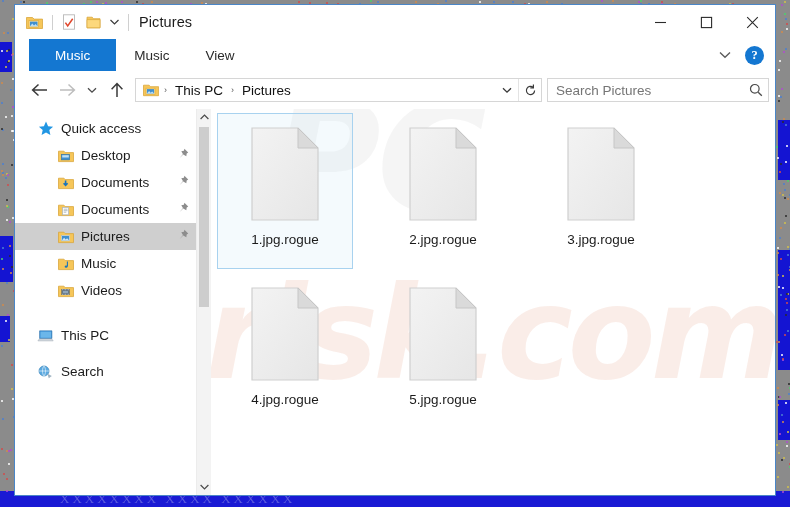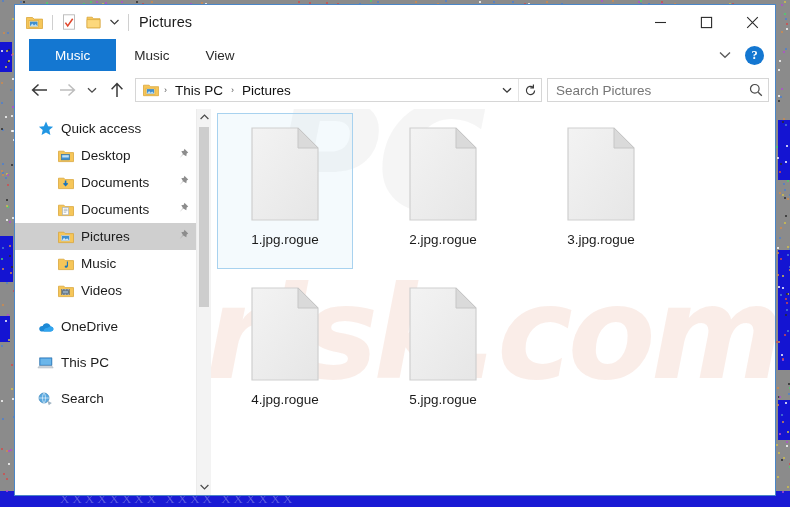--- a/index.html
+++ b/index.html
@@ -863,29 +863,20 @@
               <rect x="3.4" y="5" width="8.2" height="6" fill="#4a5a68"></rect>
               <path d="M4.1 5.8h1M5.6 5.8h1M7.1 5.8h1M8.6 5.8h1M10.1 5.8h1M4.1 10.2h1M5.6 10.2h1M7.1 10.2h1M8.6 10.2h1M10.1 10.2h1" stroke="#e8eef3" stroke-width="0.85"></path>
               <rect x="4.6" y="6.8" width="5.8" height="2.5" fill="#8fa6ba"></rect>
             </svg>
           </span>
           <span class="nlabel">Videos</span>
         </div>
 
         <div class="nav-gap"></div>
 
-        <div class="navitem">
-          <span class="nicon">
-            <svg width="17" height="12" viewBox="0 0 17 12">
-              <path d="M4.3 10.6h9.1c1.7 0 3-1.1 3-2.5s-1.2-2.5-2.8-2.5c-0.3-1.9-2-3.3-4-3.3-1.8 0-3.3 1.1-3.9 2.6-0.2 0-0.3 0-0.5 0-1.7 0-3 1.3-3 2.9s1.3 2.8 2.1 2.8z" fill="#1e8ad6"></path>
-              <path d="M6.9 10.6h6.5c1.7 0 3-1.1 3-2.5s-1.2-2.5-2.8-2.5c-0.9 0-2 0.4-2.7 1.1-1.3-0.3-3.2 0.6-4 1.9z" fill="#31a5ef"></path>
-            </svg>
-          </span>
-          <span class="nlabel">OneDrive</span>
-        </div>
 
         <div class="nav-gap"></div>
 
         <div class="navitem">
           <span class="nicon">
             <svg width="17" height="14" viewBox="0 0 17 14">
               <path d="M2.6 1.8h12.3v7.7H2.6z" fill="#3f93d8" stroke="#2b6fa8" stroke-width="0.6"></path>
               <path d="M3.5 2.7h10.5v6H3.5z" fill="#6bb6ea"></path>
               <path d="M0.9 11.9h15.3l-1.4-2H2.3z" fill="#d7dde2" stroke="#9fa9b2" stroke-width="0.5"></path>
             </svg>

